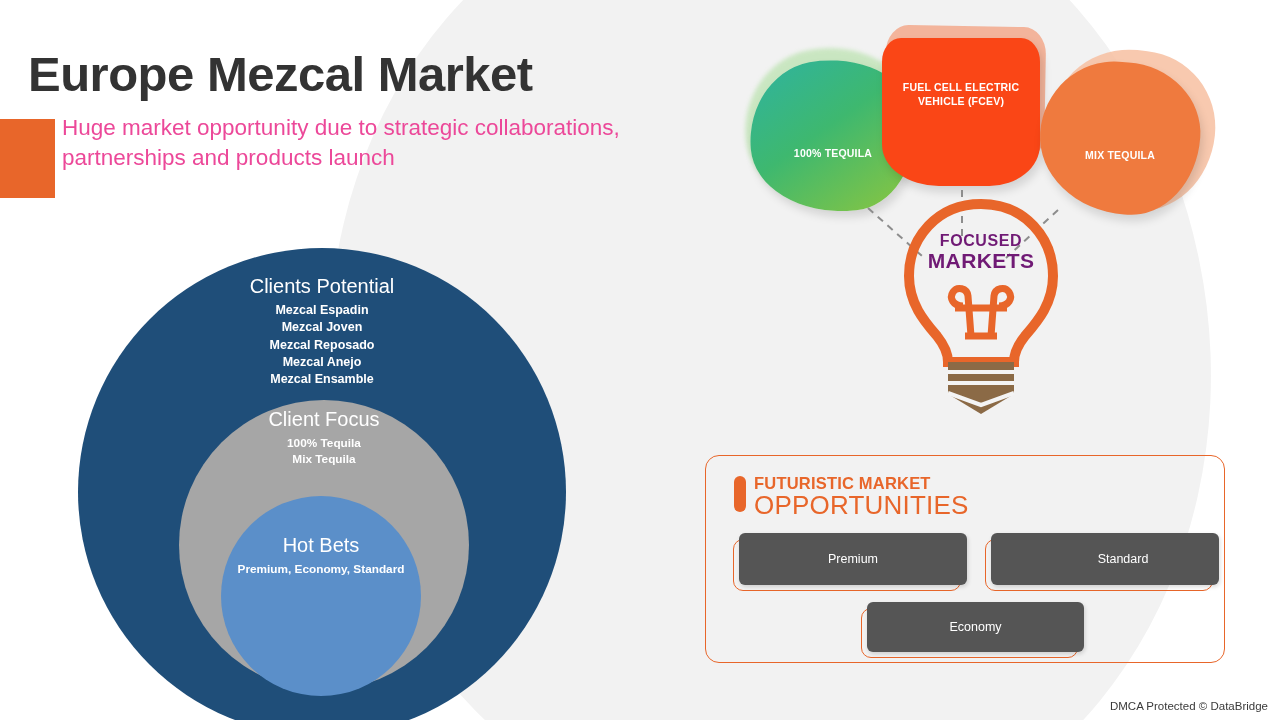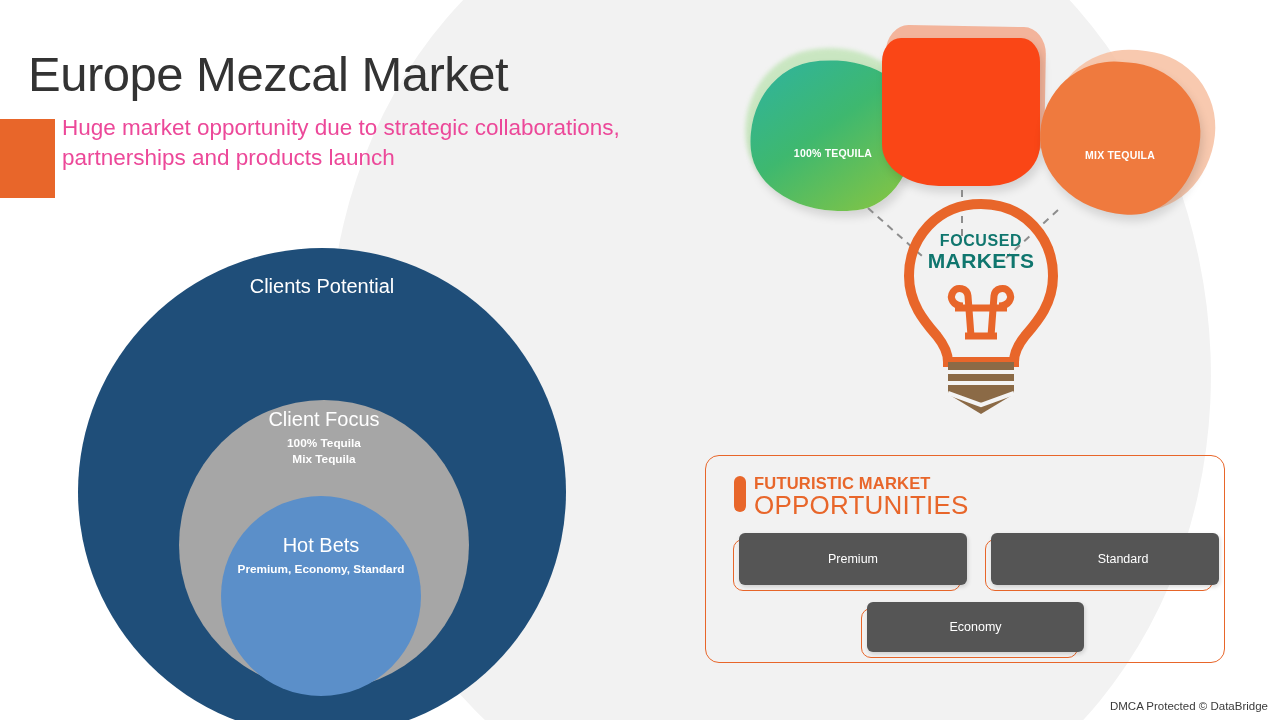--- a/index.html
+++ b/index.html
@@ -18,21 +18,21 @@
     background:#f2f2f2;
     border-radius:50% 46% 48% 52% / 50% 50% 50% 50%;
     transform:rotate(-7deg);
     z-index:0;
   }
 
   
   #header{ position:absolute; left:0; top:0; width:700px; z-index:5; }
   #page-title{
     position:absolute; left:28px; top:46px;
-    font-size:49px; font-weight:normal; color:#333333;
+    font-size:49px; font-weight:bold; color:#333333;
     letter-spacing:-0.5px; white-space:nowrap;
   }
   #accent-square{
     position:absolute; left:0px; top:119px;
     width:55px; height:79px; background:#E8662A;
   }
   #subtitle{
     position:absolute; left:62px; top:113px; width:560px;
     font-size:22.5px; line-height:1.33; color:#ec4899;
   }
@@ -115,21 +115,21 @@
   }
   #orange-label{ left:340px; top:148px; width:160px; }
 
   
   #connectors{ position:absolute; left:0; top:0; width:580px; height:450px; z-index:2; }
 
   
   #bulb{ position:absolute; left:895px; top:196px; width:172px; height:230px; z-index:7; }
   #bulb-text{
     position:absolute; left:0; top:36px; width:100%;
-    text-align:center; color:#0f766e;
+    text-align:center; color:#701a75;
   }
   #bulb-text .l1{ font-size:16px; font-weight:bold; letter-spacing:.6px; }
   #bulb-text .l2{ font-size:21px; font-weight:bold; letter-spacing:.4px; margin-top:-1px;}
 
   
   #panel{
     position:absolute; left:705px; top:455px; width:520px; height:208px;
     border:1.5px solid #E8662A; border-radius:14px; z-index:5;
   }
   #panel-bar{
@@ -171,20 +171,25 @@
   <div id="page-title">Europe Mezcal Market</div>
   <div id="accent-square"></div>
   <div id="subtitle">Huge market opportunity due to strategic collaborations, partnerships and products launch</div>
 </div>
 
 <div id="circles">
 
   <div class="circ" id="circle-outer">
     <div id="outer-text">
       <div class="circ-title">Clients Potential</div>
+      <div class="circ-sub" style="white-space:pre-line">Mezcal Espadin
+Mezcal Joven
+Mezcal Reposado
+Mezcal Anejo
+Mezcal Ensamble</div>
     </div>
   </div>
 
   <div class="circ" id="circle-mid">
     <div id="mid-text">
       <div class="circ-title">Client Focus</div>
       <div class="circ-sub" style="white-space:pre-line">100% Tequila
 Mix Tequila</div>
     </div>
   </div>
@@ -205,20 +210,21 @@
     <line x1="262" y1="190" x2="262" y2="240" stroke="#8d8d8d" stroke-width="2" stroke-dasharray="7 6"></line>
     <line x1="358" y1="210" x2="306" y2="258" stroke="#8d8d8d" stroke-width="2" stroke-dasharray="7 6"></line>
   </svg>
 
   <div id="green-ghost"></div>
   <div id="green-shape"></div>
   <div class="blob-label" id="green-label">100% TEQUILA</div>
 
   <div id="red-ghost"></div>
   <div id="red-shape"></div>
+  <div class="blob-label" id="red-label">FUEL CELL ELECTRIC VEHICLE (FCEV)</div>
 
   <div id="orange-ghost"></div>
   <div id="orange-shape"></div>
   <div class="blob-label" id="orange-label">MIX TEQUILA</div>
 
 </div>
 
 <div id="bulb">
   <svg width="172" height="230" viewBox="0 0 172 230">
 

